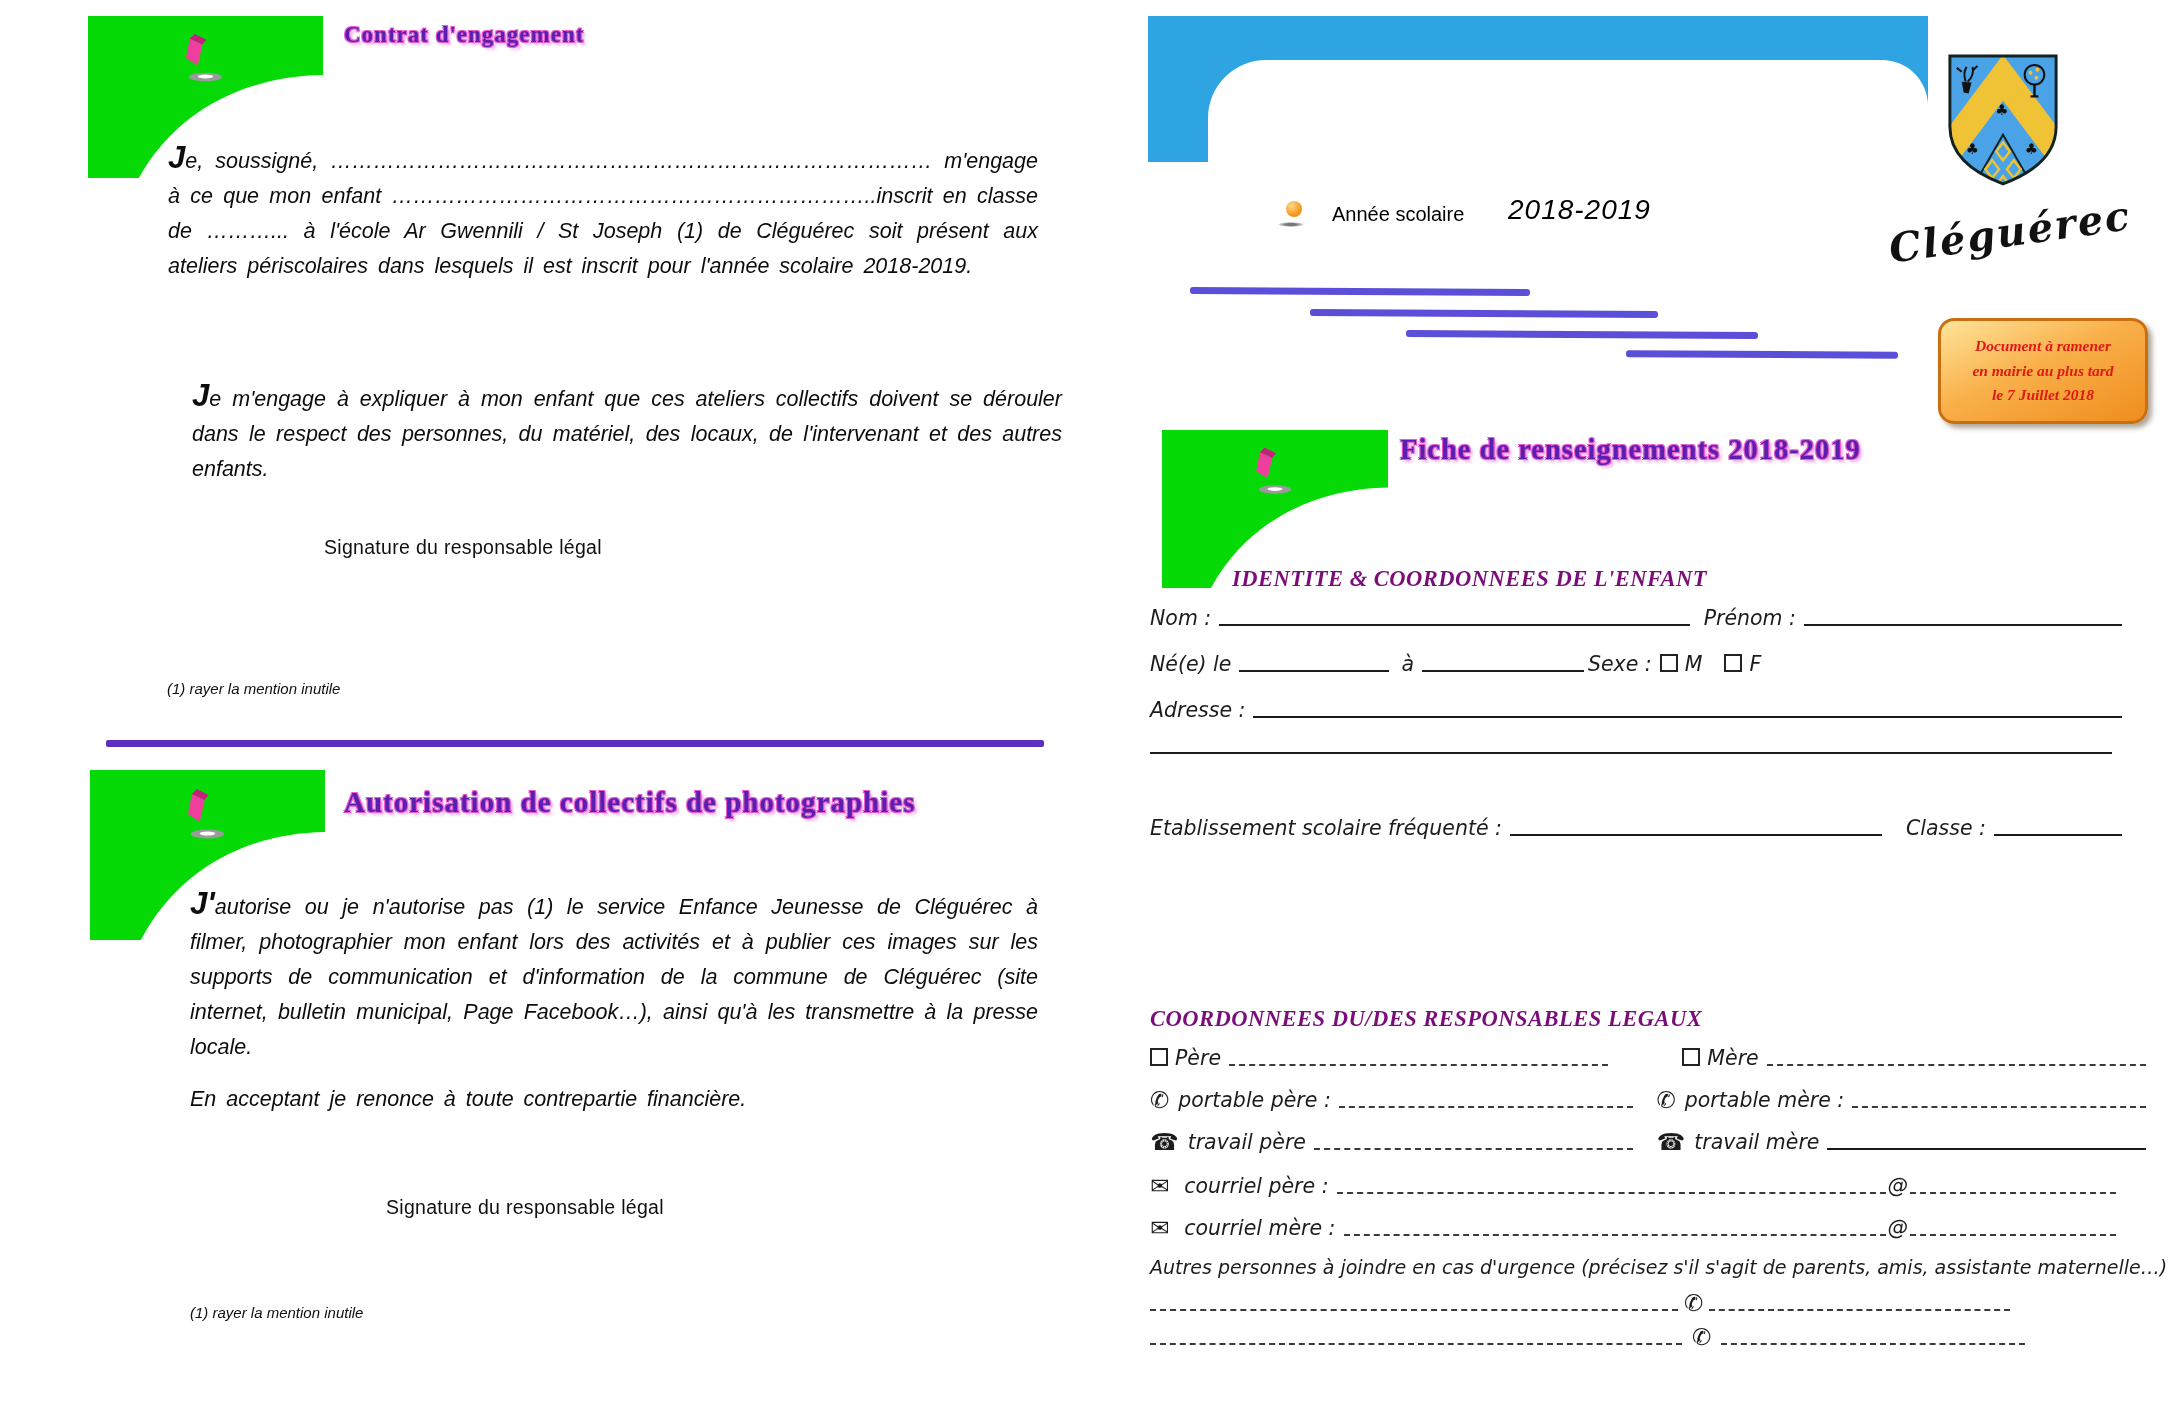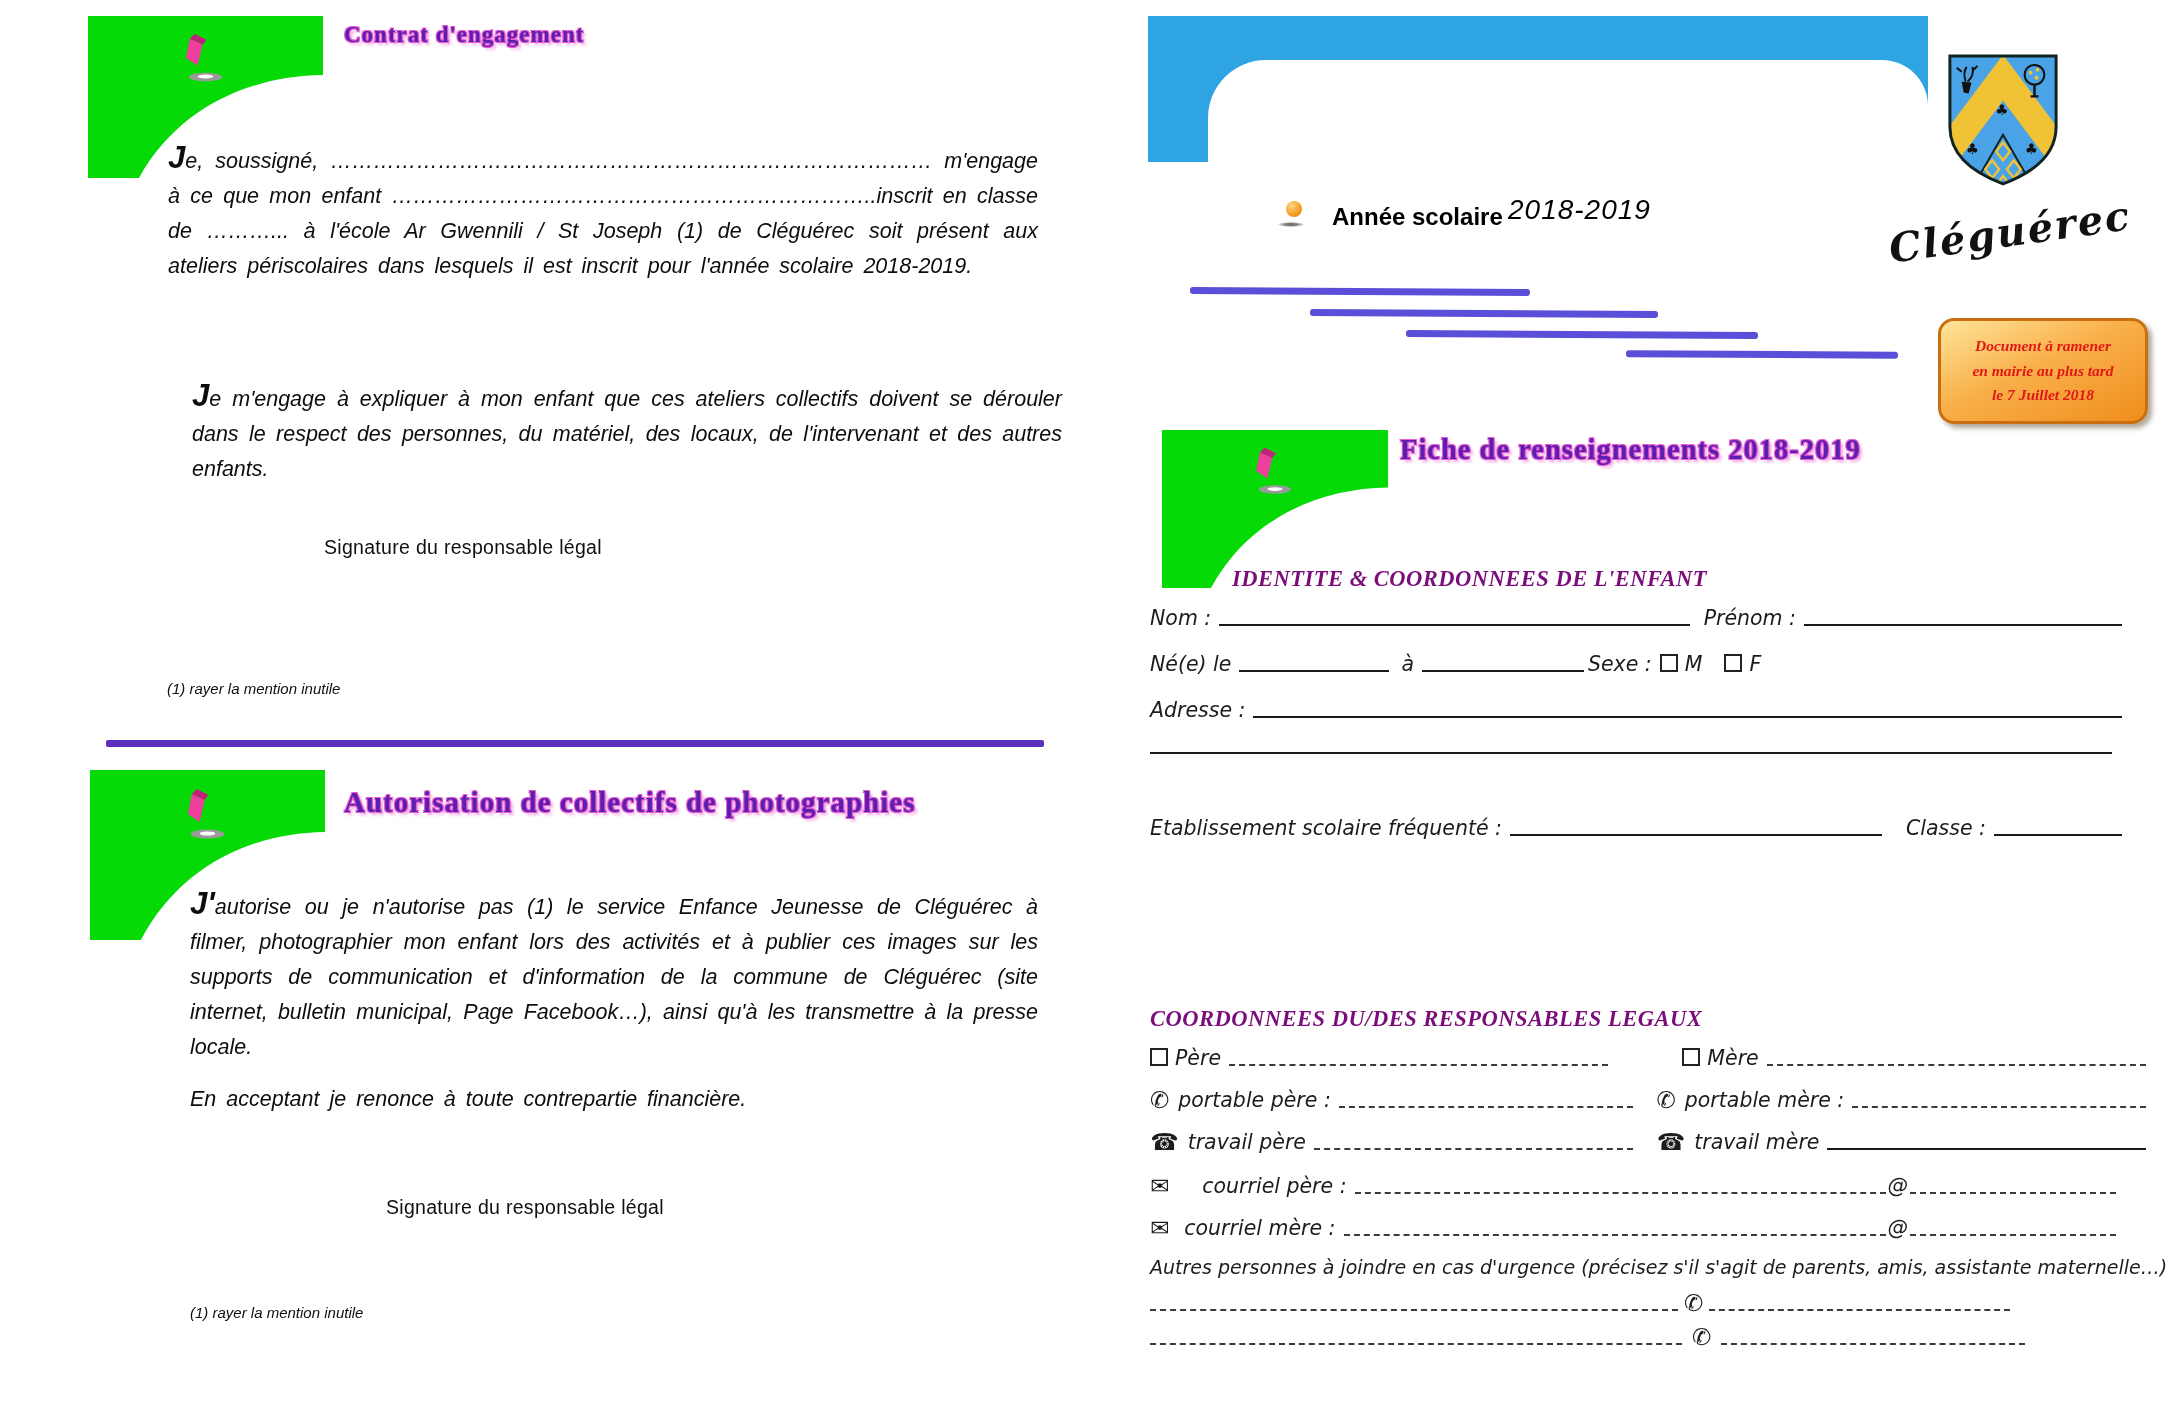--- a/index.html
+++ b/index.html
@@ -16,21 +16,21 @@
   .para.initial::first-letter{font-size:1.45em;font-weight:bold;}
   .sig{font-size:19.5px;letter-spacing:.3px;color:#101010;}
   .foot{font-style:italic;font-size:15px;color:#101010;}
   .divider{background:#5b2fc0;height:7px;border-radius:2px;}
 
   
   #banner{background:#2ea4e2;}
   #banner-white{position:absolute;left:60px;right:0;top:44px;bottom:0;background:#fff;border-radius:58px 46px 0 0;}
   #banner-title{font-weight:bold;font-style:italic;font-size:46px;color:#37cf37;white-space:nowrap;letter-spacing:1px;
     -webkit-text-stroke:2.5px #3c2eb4;text-shadow:2px 2px 0 #3c2eb4;}
-  .year-label{font-weight:bold;font-size:24px;color:#000;}
+  .year-label{font-weight:normal;font-size:20px;color:#000;}
   .year-value{font-style:italic;font-size:28px;color:#000;letter-spacing:1px;}
   #commune{font-family:"DejaVu Serif",serif;font-style:italic;font-weight:bold;font-size:40px;letter-spacing:2px;
     transform:rotate(-8deg);white-space:nowrap;}
   .scribble{background:#5b4ed8;height:6.5px;border-radius:3px;transform:rotate(.35deg);}
   #notice{background:linear-gradient(155deg,#ffe49a 0%,#f9b04a 45%,#ef8d1d 100%);border:3px solid #c96f12;
     border-radius:16px;box-shadow:4px 4px 5px rgba(80,60,30,.45);display:flex;align-items:center;justify-content:center;}
   .notice-text{color:#e01818;font-style:italic;font-weight:bold;font-family:"Liberation Serif",serif;
     font-size:15.5px;text-align:center;line-height:1.6;}
 
   
@@ -226,21 +226,21 @@
     <span class="lbl">travail père</span>
     <span class="fdash grow"></span>
     <span class="sp" style="width:24px;"></span>
     <span class="ricon">☎</span>
     <span class="lbl">travail mère</span>
     <span class="fline grow"></span>
   </div>
 
   <div class="frow" style="left:1150px;top:1174px;width:966px;">
     <span class="ricon">✉</span>
-    <span class="lbl" style="padding-left:6px;margin-left:18px;">courriel père :</span>
+    <span class="lbl" style="padding-left:6px;">courriel père :</span>
     <span class="fdash grow"></span>
     <span class="lbl" style="padding:0 2px;">@</span>
     <span class="fdash" style="width:206px;"></span>
   </div>
 
   <div class="frow" style="left:1150px;top:1216px;width:966px;">
     <span class="ricon">✉</span>
     <span class="lbl" style="padding-left:6px;">courriel mère :</span>
     <span class="fdash grow"></span>
     <span class="lbl" style="padding:0 2px;">@</span>

